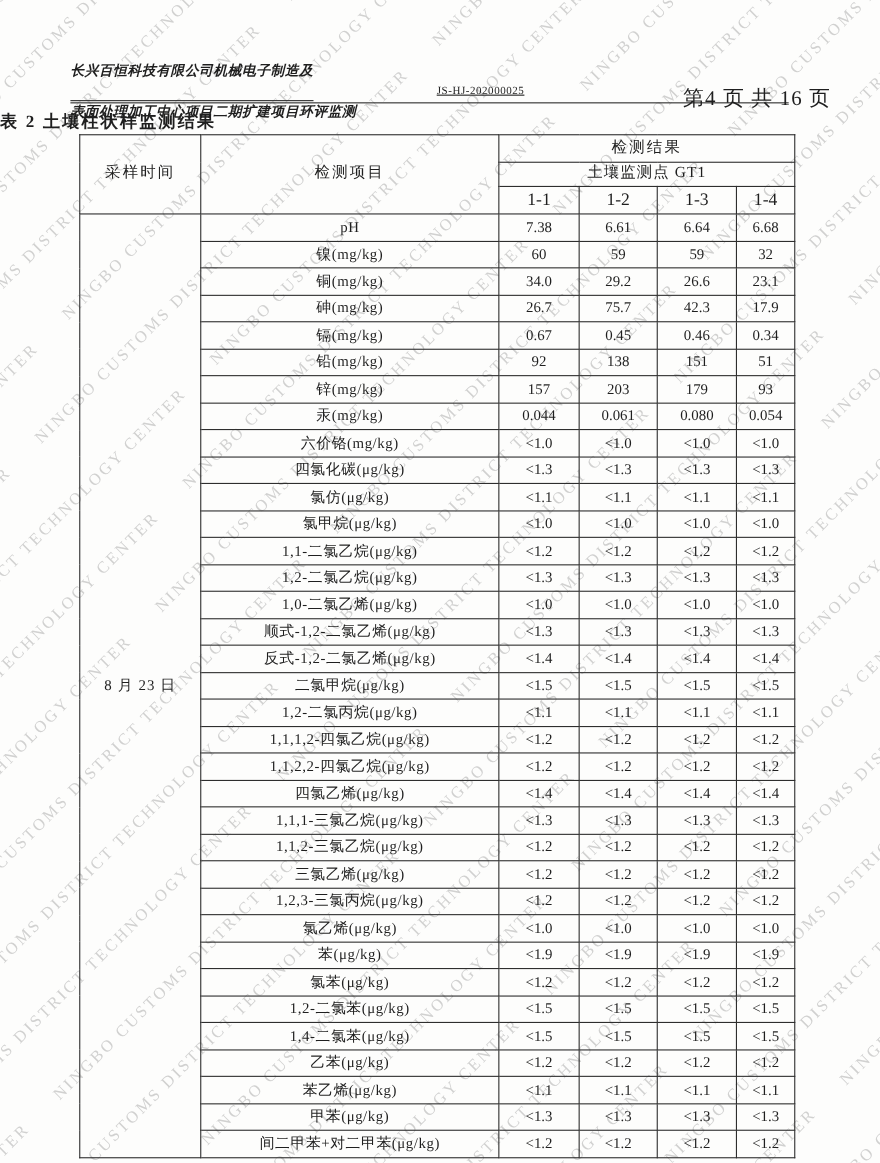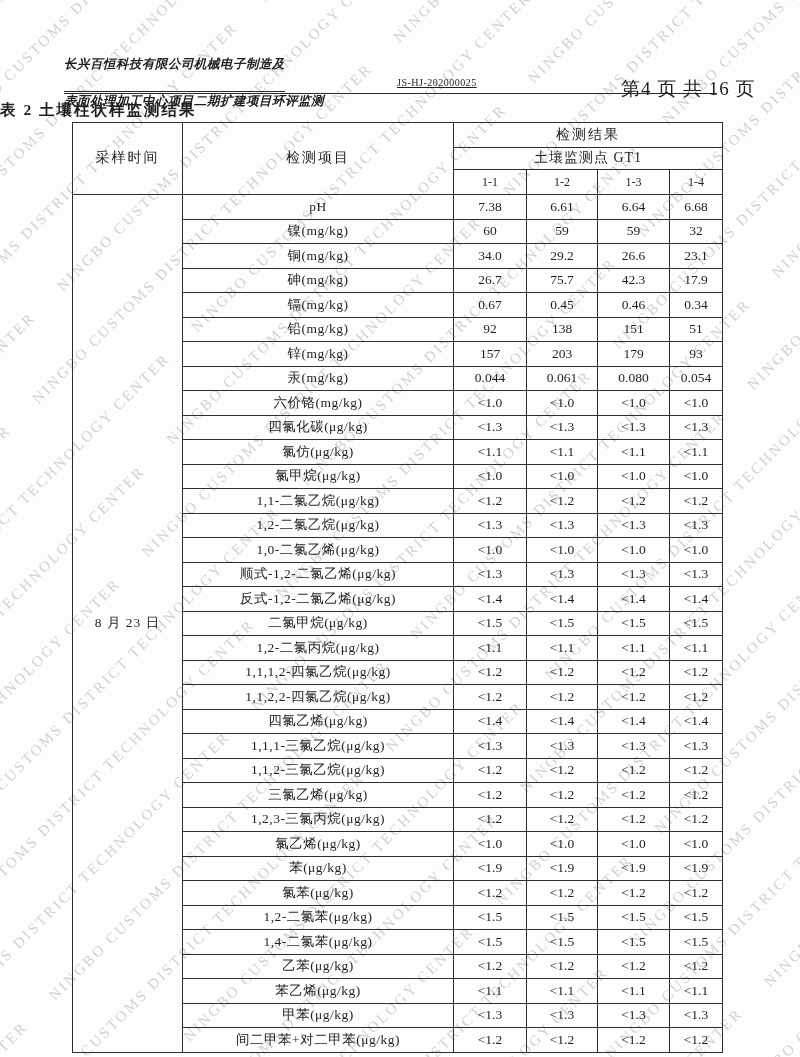--- a/index.html
+++ b/index.html
@@ -85,21 +85,21 @@
     vertical-align: middle;
     font-weight: normal;
     font-size: 13.5px;
     line-height: 1.05;
     overflow: hidden;
     white-space: nowrap;
   }
   table.mon { border: 1.5px solid #2e2e2e; }
   tr.hr1 th { height: 24px; font-size: 14px; letter-spacing: 2px; }
   tr.hr2 th { height: 21px; font-size: 14px; letter-spacing: 1px; margin-top: 48px; }
-  tr.hr3 th { height: 24px; font-size: 12px; }
+  tr.hr3 th { height: 24px; font-size: 16px; }
   th.span-head { letter-spacing: 2px; font-size: 14px; }
   tbody td { height: 23.5px; }
   td.item-cell { font-size: 13.5px; letter-spacing: 0.5px; }
   td.val-cell  { font-size: 13.5px; }
   td.time-cell {
     font-size: 14px;
     letter-spacing: 1px;
     vertical-align: middle;
     padding-top: 44px;
   }

